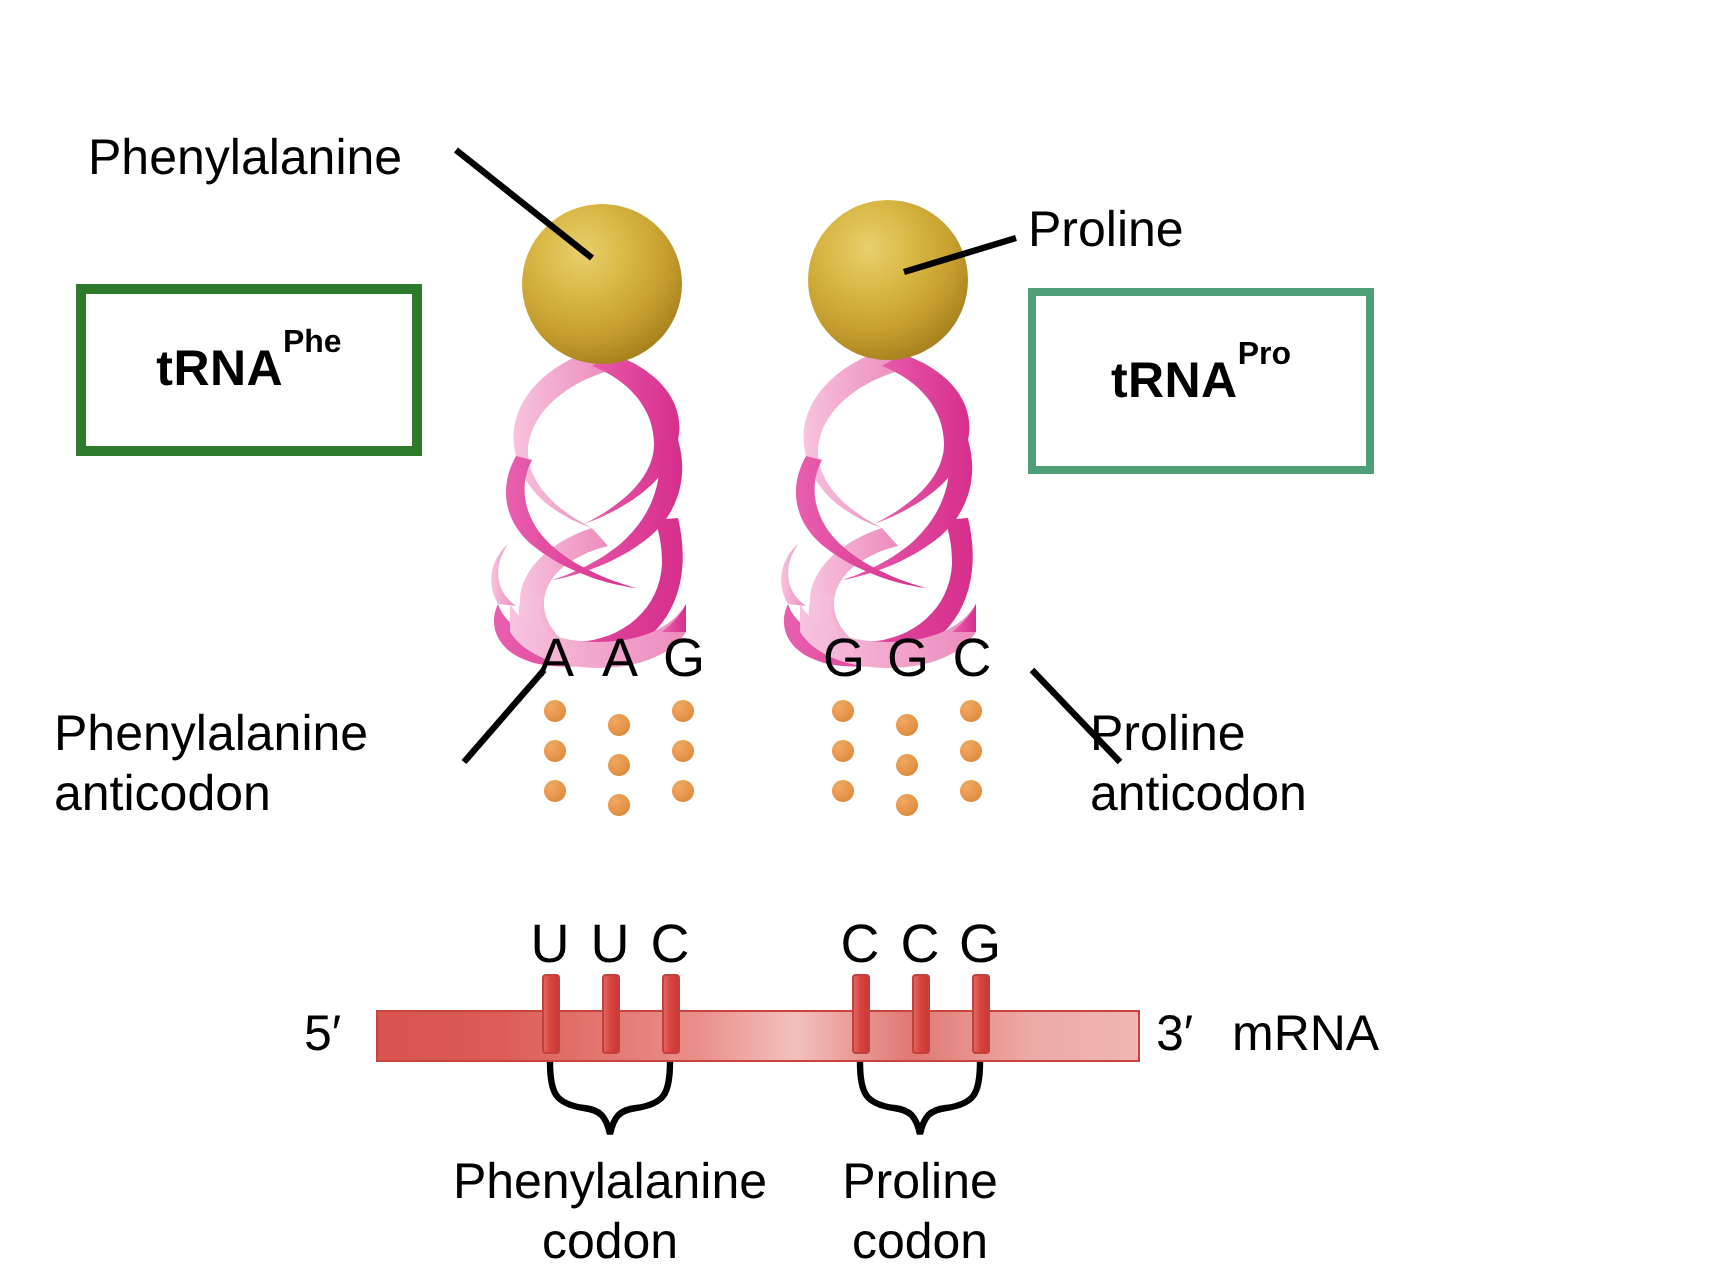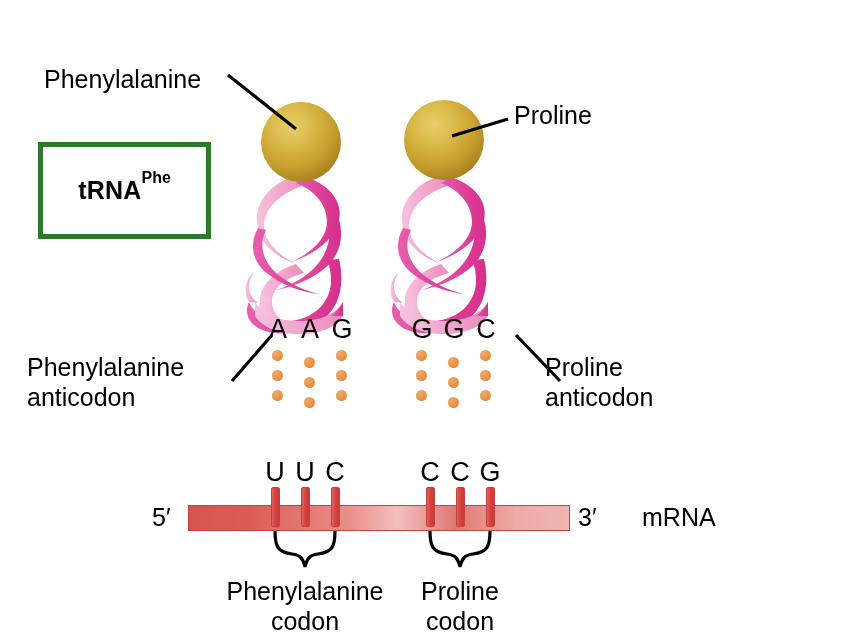--- a/index.html
+++ b/index.html
@@ -165,24 +165,27 @@
                C307,514 310,511 318,510 C332,508 335,503 335,487"></path>
       <path d="M430,487 C430,503 433,508 447,510 C455,511 458,514 460,523
                C462,514 465,511 473,510 C487,508 490,503 490,487"></path>
     </g>
   </svg>
 
   <div class="lbl" style="left:44px;top:20px;">Phenylalanine</div>
 
   <div class="lbl" style="left:514px;top:56px;">Proline</div>
 
-  <div class="trna-box" style="left:38px;top:98px;width:173px;height:97px;border:5px solid #2d7a2d;">
+  <div class="trna-box" style="left:38px;top:98px;width:173px;height:86px;border:5px solid #2d7a2d;">
     <div class="txt"><span>tRNA</span><span class="sup">Phe</span></div>
   </div>
 
+  <div class="trna-box" style="left:514px;top:100px;width:173px;height:93px;border:4px solid #4e9e77;">
+    <div class="txt"><span>tRNA</span><span class="sup">Pro</span></div>
+  </div>
 
   <div class="nt" style="left:265px;top:272px;">A</div>
   <div class="nt" style="left:297px;top:272px;">A</div>
   <div class="nt" style="left:329px;top:272px;">G</div>
 
   <div class="dot" style="left:272px;top:306px;"></div>
   <div class="dot" style="left:272px;top:326px;"></div>
   <div class="dot" style="left:272px;top:346px;"></div>
   <div class="dot" style="left:304px;top:313px;"></div>
   <div class="dot" style="left:304px;top:333px;"></div>
@@ -224,21 +227,21 @@
   <div class="tick" style="left:271px;top:443px;height:40px;"></div>
   <div class="tick" style="left:301px;top:443px;height:40px;"></div>
   <div class="tick" style="left:331px;top:443px;height:40px;"></div>
 
   <div class="tick" style="left:426px;top:443px;height:40px;"></div>
   <div class="tick" style="left:456px;top:443px;height:40px;"></div>
   <div class="tick" style="left:486px;top:443px;height:40px;"></div>
 
   <div class="lbl" style="left:152px;top:458px;">5′</div>
   <div class="lbl" style="left:578px;top:458px;">3′</div>
-  <div class="lbl" style="left:642px;top:458px;">mRNA</div>
+  <div class="lbl" style="left:616px;top:458px;">mRNA</div>
 
   <div class="lbl ctr" style="left:205px;top:532px;width:200px;">Phenylalanine</div>
   <div class="lbl ctr" style="left:205px;top:562px;width:200px;">codon</div>
 
   <div class="lbl ctr" style="left:405px;top:532px;width:110px;">Proline</div>
   <div class="lbl ctr" style="left:405px;top:562px;width:110px;">codon</div>
 
 </div>
 
 </body></html>

